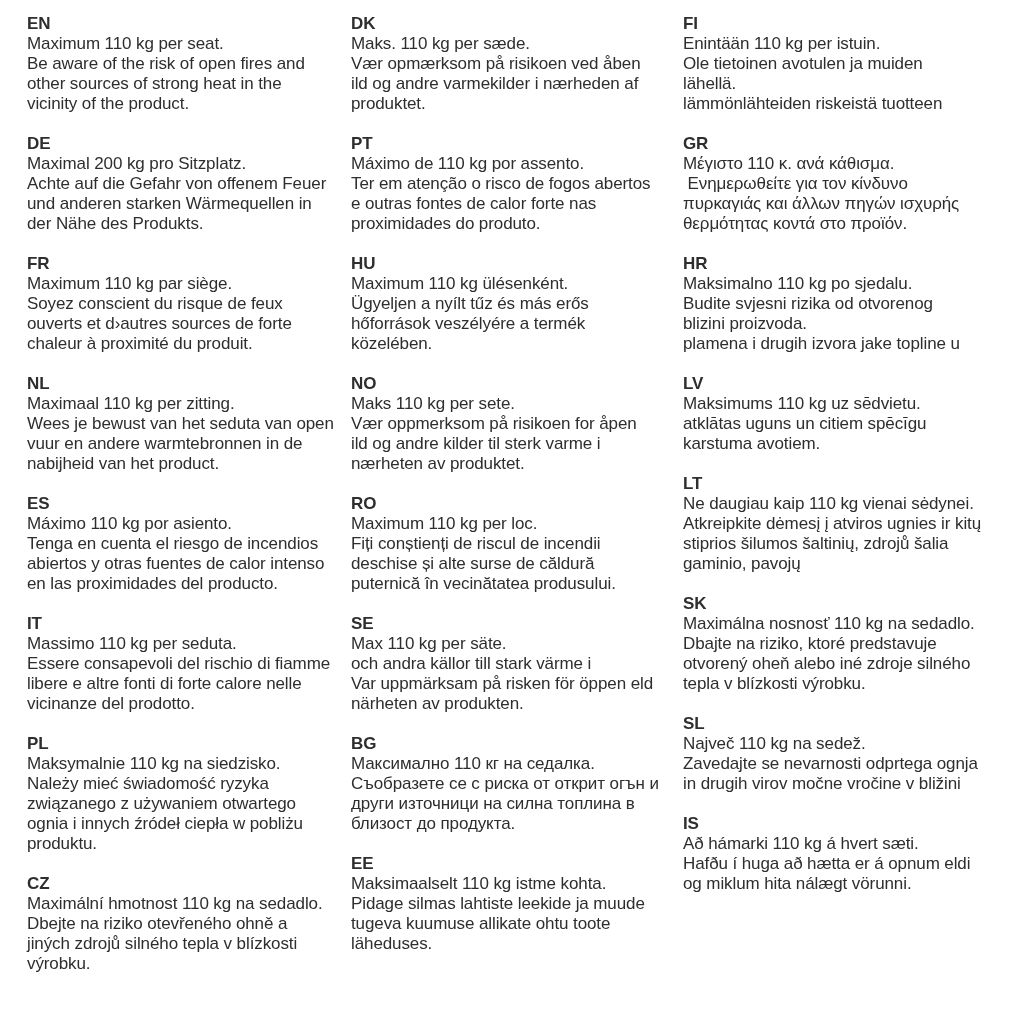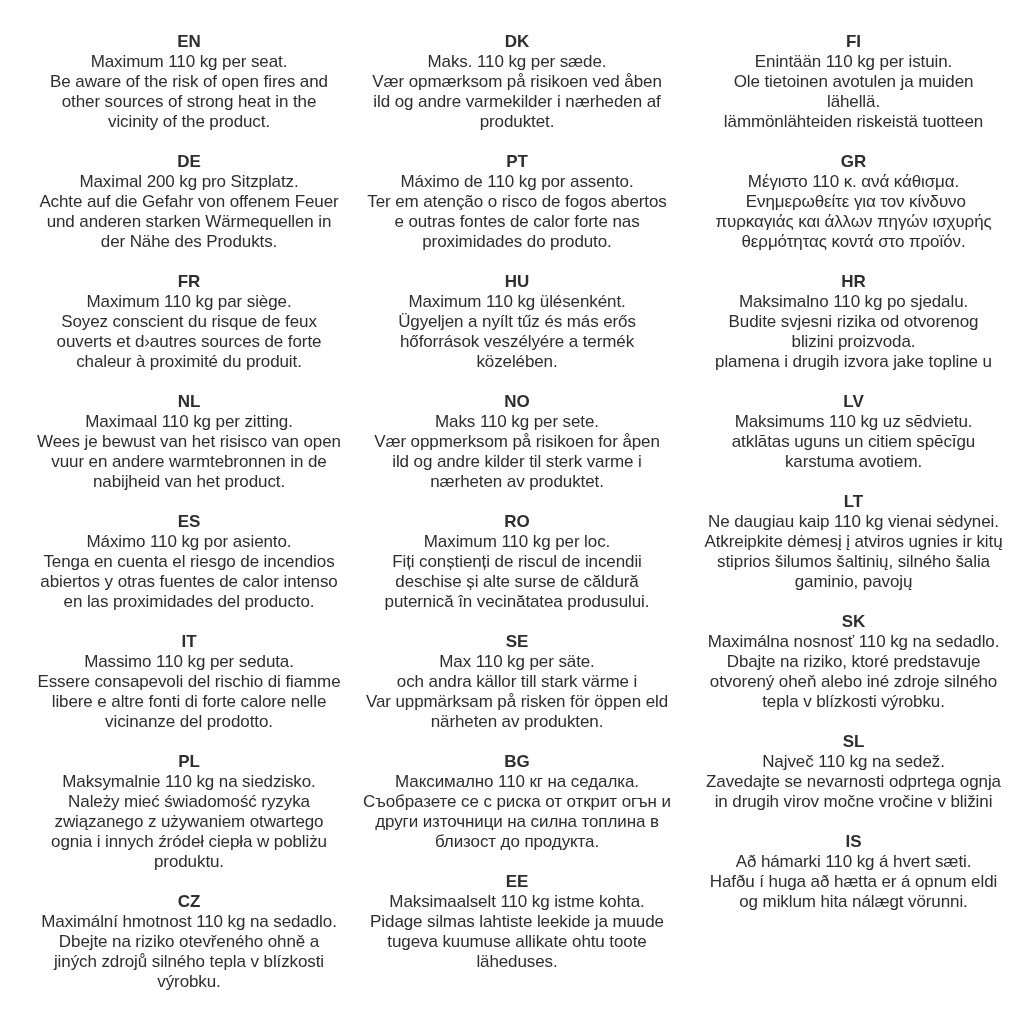--- a/index.html
+++ b/index.html
@@ -11,22 +11,21 @@
     width: 1024px;
     height: 1024px;
     overflow: hidden;
     font-family: "Liberation Sans", sans-serif;
     color: #2e2e2e;
   }
   .page {
     box-sizing: border-box;
     width: 1024px;
     height: 1024px;
-    padding: 32px 0 0 27px;
-    text-align: center;
+    padding: 14px 0 0 27px;
   }
   .columns {
     display: grid;
     grid-template-columns: 324px 332px 341px;
     align-items: start;
   }
   .column {
     min-width: 0;
   }
   .section {
@@ -66,21 +65,21 @@
         <div class="section">
           <div class="lang-code">FR</div>
           <div class="text-line">Maximum 110 kg par siège.</div>
           <div class="text-line">Soyez conscient du risque de feux</div>
           <div class="text-line">ouverts et d›autres sources de forte</div>
           <div class="text-line">chaleur à proximité du produit.</div>
         </div>
         <div class="section">
           <div class="lang-code">NL</div>
           <div class="text-line">Maximaal 110 kg per zitting.</div>
-          <div class="text-line">Wees je bewust van het risisco van open</div>
+          <div class="text-line">Wees je bewust van het seduta van open</div>
           <div class="text-line">vuur en andere warmtebronnen in de</div>
           <div class="text-line">nabijheid van het product.</div>
         </div>
         <div class="section">
           <div class="lang-code">ES</div>
           <div class="text-line">Máximo 110 kg por asiento.</div>
           <div class="text-line">Tenga en cuenta el riesgo de incendios</div>
           <div class="text-line">abiertos y otras fuentes de calor intenso</div>
           <div class="text-line">en las proximidades del producto.</div>
         </div>
@@ -190,21 +189,21 @@
         <div class="section">
           <div class="lang-code">LV</div>
           <div class="text-line">Maksimums 110 kg uz sēdvietu.</div>
           <div class="text-line">atklātas uguns un citiem spēcīgu</div>
           <div class="text-line">karstuma avotiem.</div>
         </div>
         <div class="section">
           <div class="lang-code">LT</div>
           <div class="text-line">Ne daugiau kaip 110 kg vienai sėdynei.</div>
           <div class="text-line">Atkreipkite dėmesį į atviros ugnies ir kitų</div>
-          <div class="text-line">stiprios šilumos šaltinių, silného šalia</div>
+          <div class="text-line">stiprios šilumos šaltinių, zdrojů šalia</div>
           <div class="text-line">gaminio, pavojų</div>
         </div>
         <div class="section">
           <div class="lang-code">SK</div>
           <div class="text-line">Maximálna nosnosť 110 kg na sedadlo.</div>
           <div class="text-line">Dbajte na riziko, ktoré predstavuje</div>
           <div class="text-line">otvorený oheň alebo iné zdroje silného</div>
           <div class="text-line">tepla v blízkosti výrobku.</div>
         </div>
         <div class="section">

